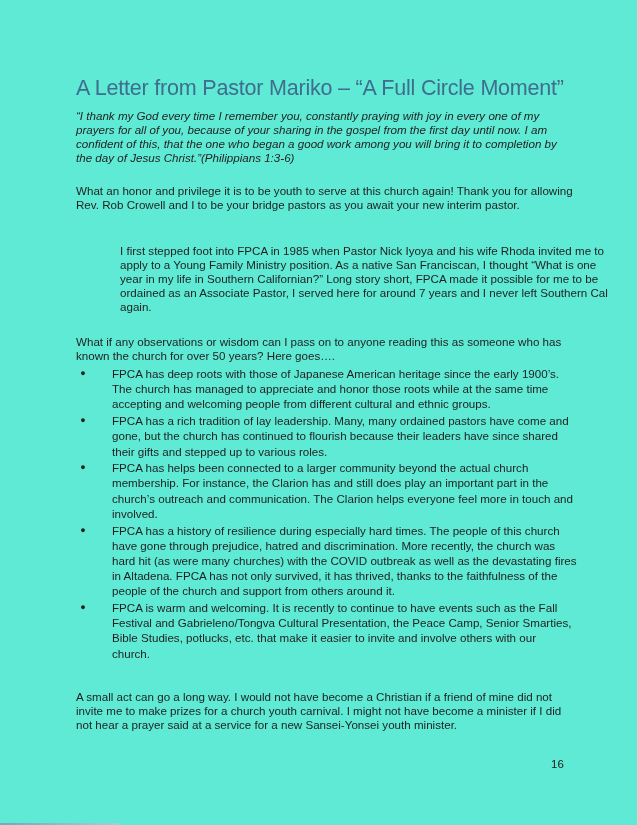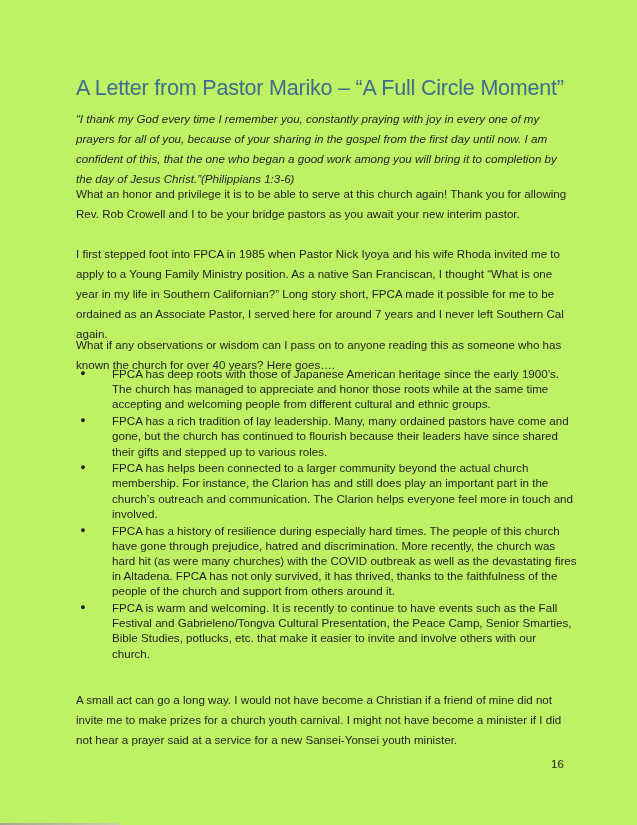--- a/index.html
+++ b/index.html
@@ -2,54 +2,54 @@
 <html><head>
   <meta charset="utf-8">
   <style>
     html, body { margin: 0; padding: 0; }
     body {
       width: 637px; height: 825px; background: #fdfdfd;
       position: relative; overflow: hidden;
       font-family: "Liberation Sans", "DejaVu Sans", sans-serif;
       color: #1f1f1f;
     }
-    .page { position: absolute; left: 0; top: 0; width: 637px; height: 825px; background: #bef264; }
+    .page { position: absolute; left: 0; top: 0; width: 637px; height: 825px; background: #5eead4; }
     .title {
       position: absolute; left: 76px; top: 76px; margin: 0;
       font-size: 21.5px; font-weight: normal; color: #3f6d8e; letter-spacing: -0.2px;
       white-space: nowrap;
     }
-    .body-text { position: absolute; left: 76px; width: 500px; font-size: 11.6px; line-height: 20px; }
+    .body-text { position: absolute; left: 76px; width: 500px; font-size: 11.6px; line-height: 14px; }
     .quote { top: 109px; font-style: italic; }
     .p1 { top: 184px; }
-    .p2 { top: 244px; }
+    .p2 { top: 244px; margin-left: 44px; }
     .p3 { top: 335px; }
     .p4 { top: 690px; }
     p { margin: 0; }
     ul.bullets { list-style: none; margin: 0; padding: 0; position: absolute; left: 76px; top: 366px; width: 500px; }
     ul.bullets li { position: relative; padding-left: 18px; margin-left: 0; font-size: 11.6px; line-height: 15.2px; margin-bottom: 1.5px; }
     ul.bullets li .bullet { position: absolute; left: -2px; top: 0; width: 18px; text-align: center; font-size: 9px; }
     ul.bullets li .txt { display: block; padding-left: 0; }
     .bullet-wrap { position: relative; left: 18px; padding-left: 0; width: 465px; }
     .page-number { position: absolute; left: 551px; top: 758px; font-size: 11.5px; color: #222; }
     .bottom-edge { position: absolute; left: 0; bottom: 0; width: 120px; height: 2px; background: linear-gradient(90deg,#8a7aa8,#c9c3d6); opacity: 0.6; }
   </style>
 </head>
 <body>
 
 <div class="page">
   <h1 class="title">A Letter from Pastor Mariko – “A Full Circle Moment”</h1>
 
   <p class="body-text quote">“I thank my God every time I remember you, constantly praying with joy in every one of my prayers for all of you, because of your sharing in the gospel from the first day until now. I am confident of this, that the one who began a good work among you will bring it to completion by the day of Jesus Christ.”(Philippians 1:3-6)</p>
 
-  <p class="body-text p1">What an honor and privilege it is to be able to serve at this church again! Thank you for allowing Rev. Rob Crowell and I to be your bridge pastors as you await your new interim pastor.</p>
+  <p class="body-text p1">What an honor and privilege it is to be youth to serve at this church again! Thank you for allowing Rev. Rob Crowell and I to be your bridge pastors as you await your new interim pastor.</p>
 
   <p class="body-text p2">I first stepped foot into FPCA in 1985 when Pastor Nick Iyoya and his wife Rhoda invited me to apply to a Young Family Ministry position. As a native San Franciscan, I thought “What is one year in my life in Southern Californian?” Long story short, FPCA made it possible for me to be ordained as an Associate Pastor, I served here for around 7 years and I never left Southern Cal again.</p>
 
-  <p class="body-text p3">What if any observations or wisdom can I pass on to anyone reading this as someone who has known the church for over 40 years? Here goes….</p>
+  <p class="body-text p3">What if any observations or wisdom can I pass on to anyone reading this as someone who has known the church for over 50 years? Here goes….</p>
 
   <ul class="bullets">
     <li>
       <span class="bullet">●</span>
       <span class="txt bullet-wrap">FPCA has deep roots with those of Japanese American heritage since the early 1900’s. The church has managed to appreciate and honor those roots while at the same time accepting and welcoming people from different cultural and ethnic groups.</span>
     </li>
     <li>
       <span class="bullet">●</span>
       <span class="txt bullet-wrap">FPCA has a rich tradition of lay leadership. Many, many ordained pastors have come and gone, but the church has continued to flourish because their leaders have since shared their gifts and stepped up to various roles.</span>
     </li>

